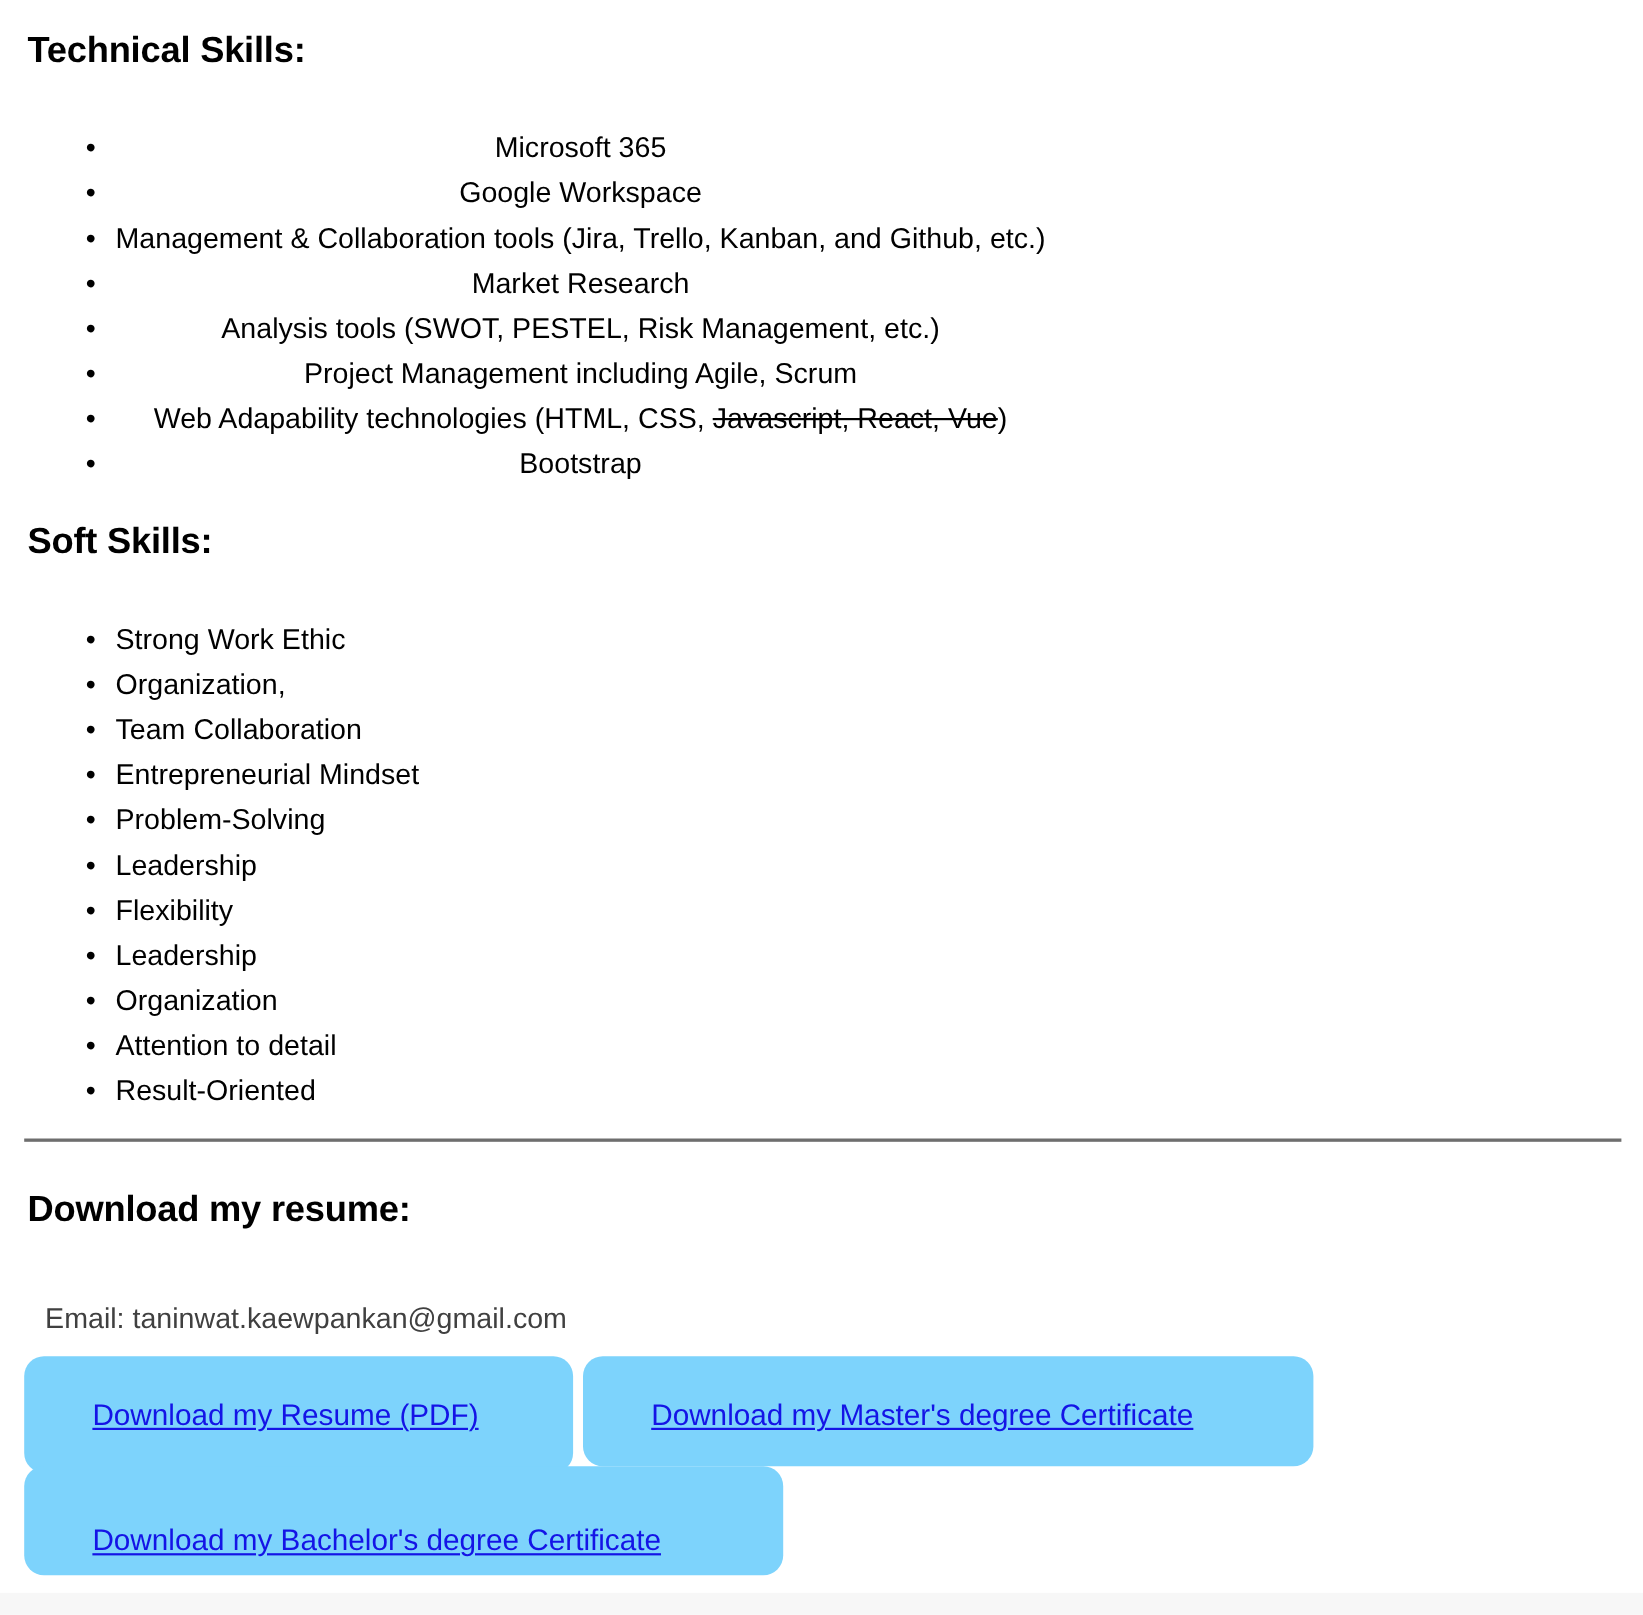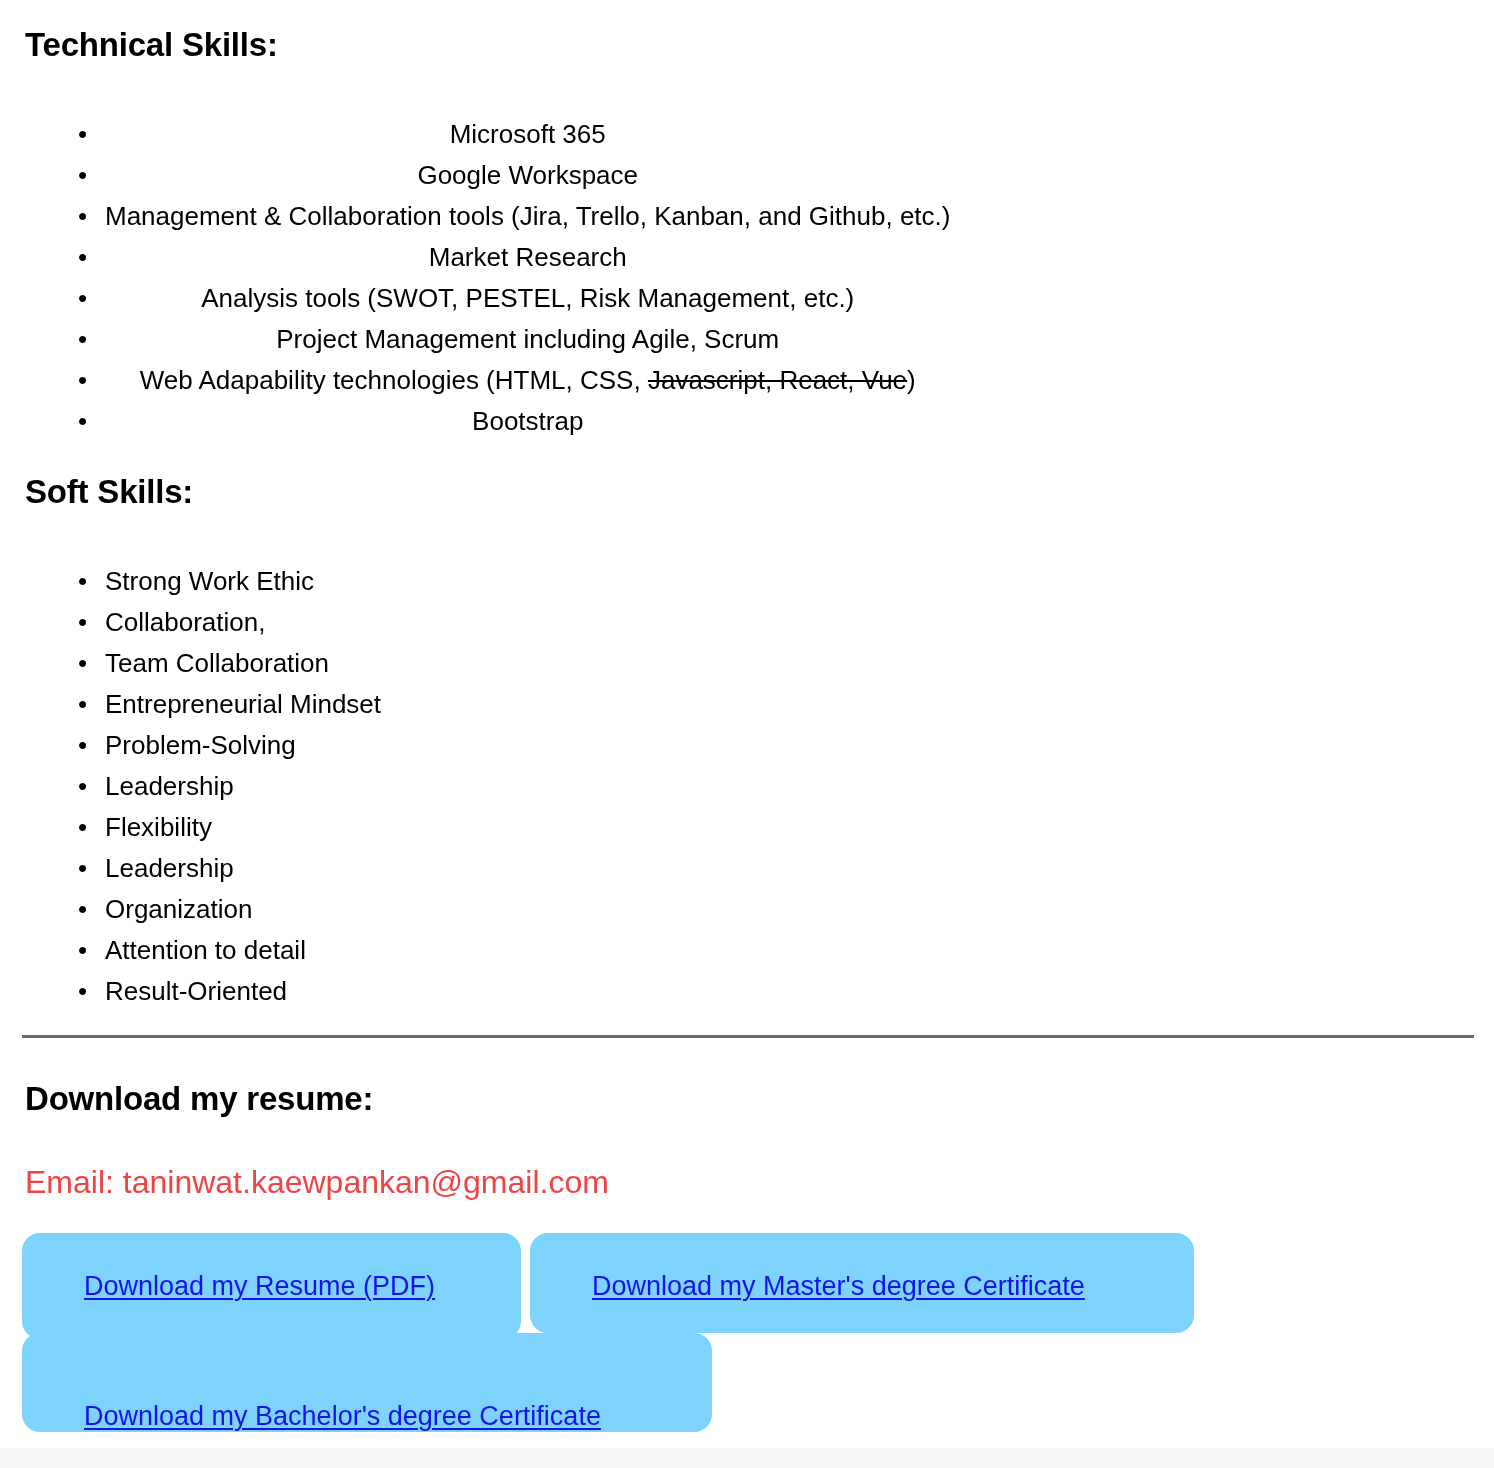--- a/index.html
+++ b/index.html
@@ -91,24 +91,24 @@
     border: 0;
     border-top: 3px solid #6e6e6e;
     margin: 0;
   }
 
   
   .email-line {
     position: absolute;
     left: 25px;
     top: 1165px;
-    margin: 0;
-    font-size: 32px;
+    margin: 16px;
+    font-size: 26px;
     line-height: 34px;
-    color: #ef4444;
+    color: #404040;
     white-space: nowrap;
   }
 
   
   .download-button {
     position: absolute;
     background: #7dd3fc;
     border-radius: 18px;
     border: 0;
     padding: 0;
@@ -147,21 +147,21 @@
     align-items: flex-start;
     padding-top: 37px;
   }
 
   #btn-bachelors {
     left: 22px;
     top: 1333px;
     width: 690px;
     height: 99px;
     padding-left: 62px;
-    align-items: flex-end;
+    align-items: center;
     padding-top: 35px;
   }
 
   
   .bottom-strip {
     position: absolute;
     left: 0;
     top: 1448px;
     width: 1494px;
     height: 20px;
@@ -183,21 +183,21 @@
     <li class="skill-item"><span>Analysis tools (SWOT, PESTEL, Risk Management, etc.)</span></li>
     <li class="skill-item"><span>Project Management including Agile, Scrum</span></li>
     <li class="skill-item"><span>Web Adapability technologies (HTML, CSS, </span><span class="strike">Javascript, React, Vue</span><span>)</span></li>
     <li class="skill-item"><span>Bootstrap</span></li>
   </ul>
 
   <h2 class="section-heading" id="heading-soft">Soft Skills:</h2>
 
   <ul class="skill-list" id="list-soft">
     <li class="skill-item"><span>Strong Work Ethic</span></li>
-    <li class="skill-item"><span>Collaboration,</span></li>
+    <li class="skill-item"><span>Organization,</span></li>
     <li class="skill-item"><span>Team Collaboration</span></li>
     <li class="skill-item"><span>Entrepreneurial Mindset</span></li>
     <li class="skill-item"><span>Problem-Solving</span></li>
     <li class="skill-item"><span>Leadership</span></li>
     <li class="skill-item"><span>Flexibility</span></li>
     <li class="skill-item"><span>Leadership</span></li>
     <li class="skill-item"><span>Organization</span></li>
     <li class="skill-item"><span>Attention to detail</span></li>
     <li class="skill-item"><span>Result-Oriented</span></li>
   </ul>

